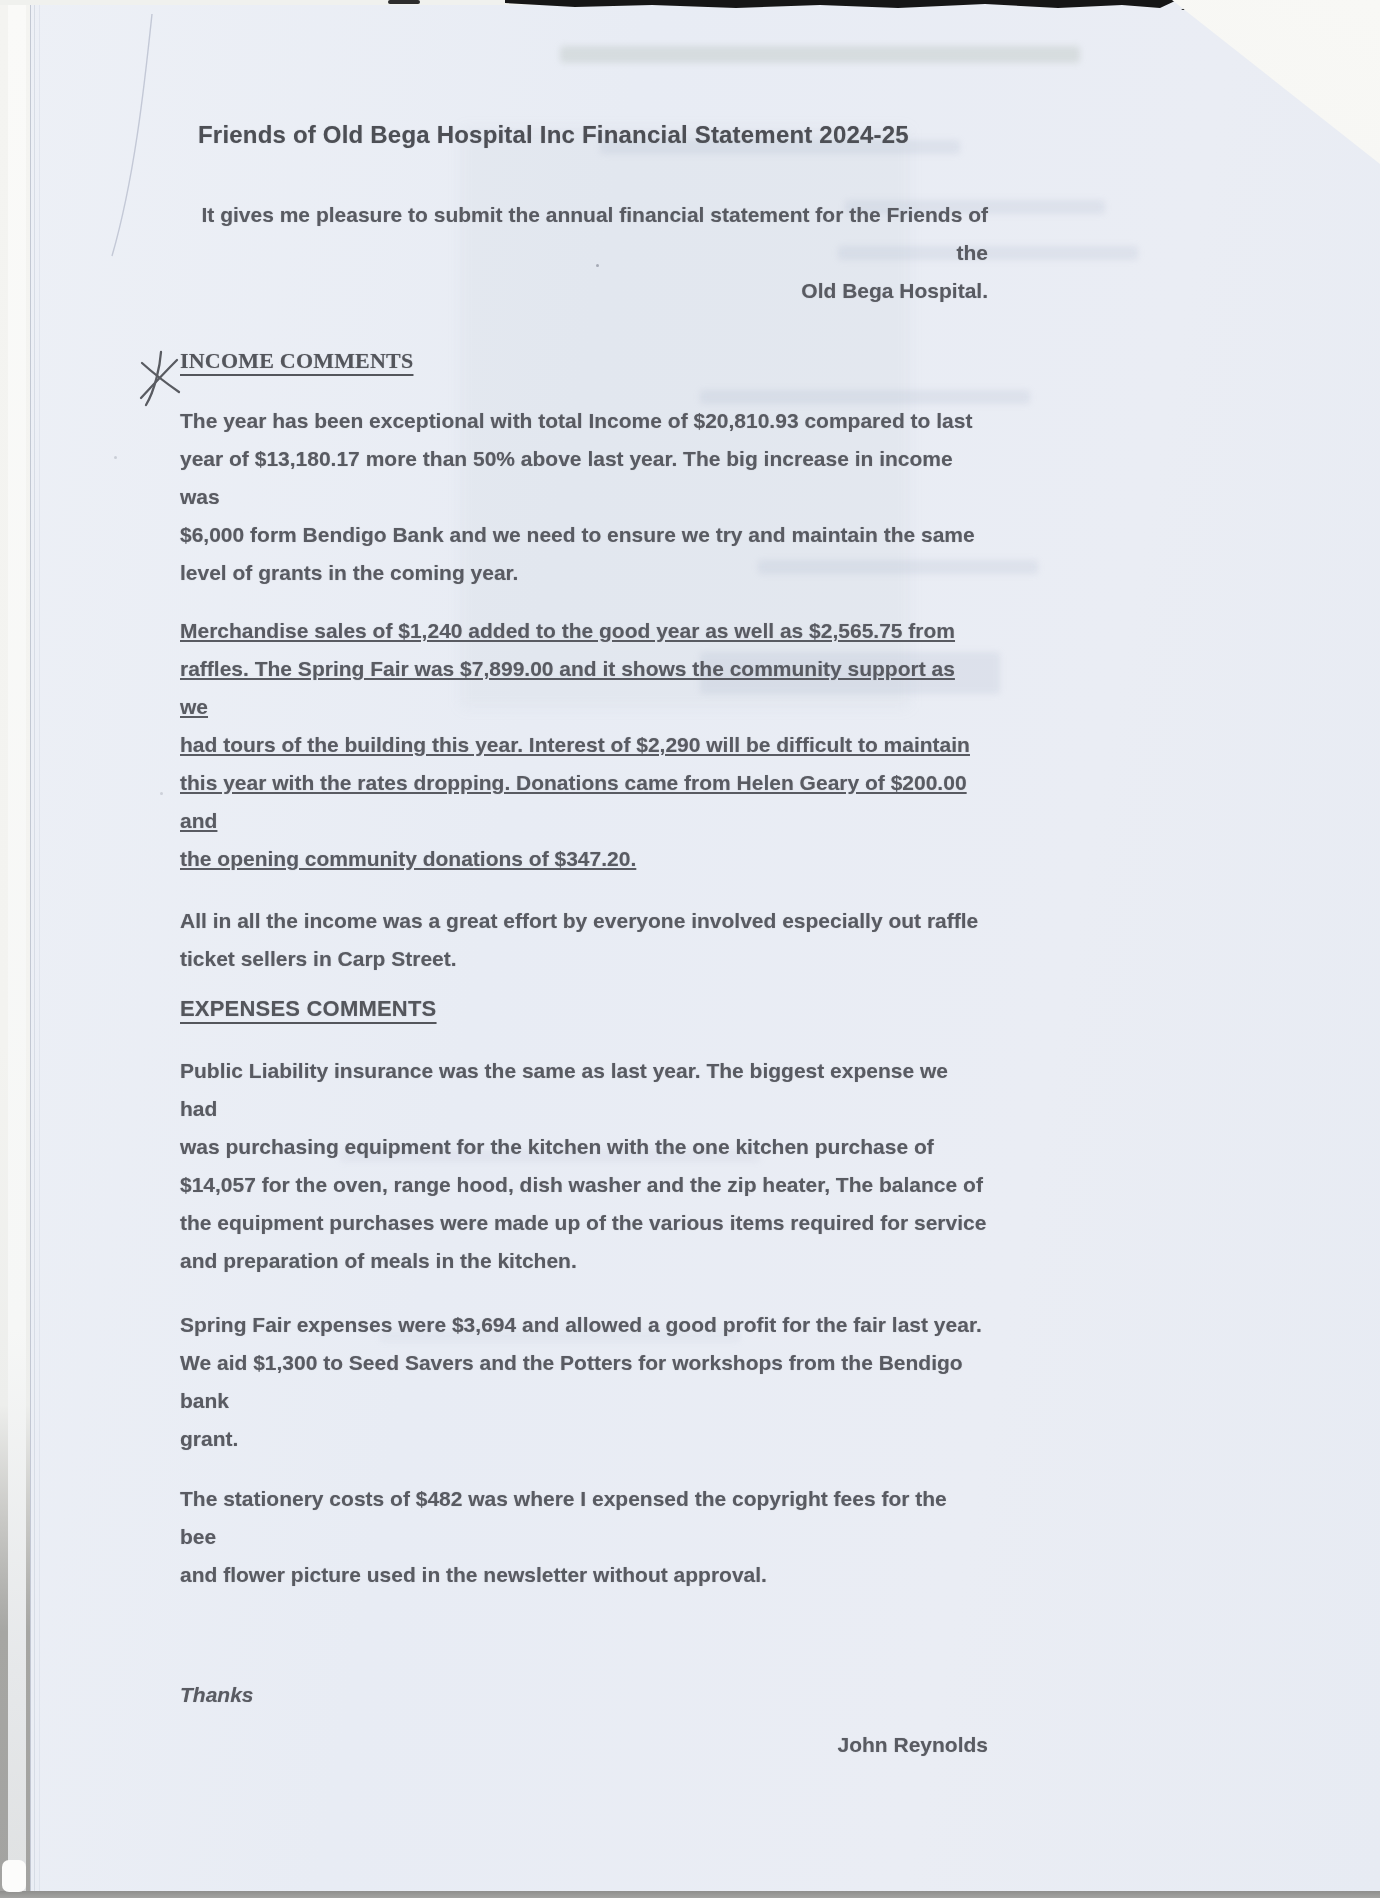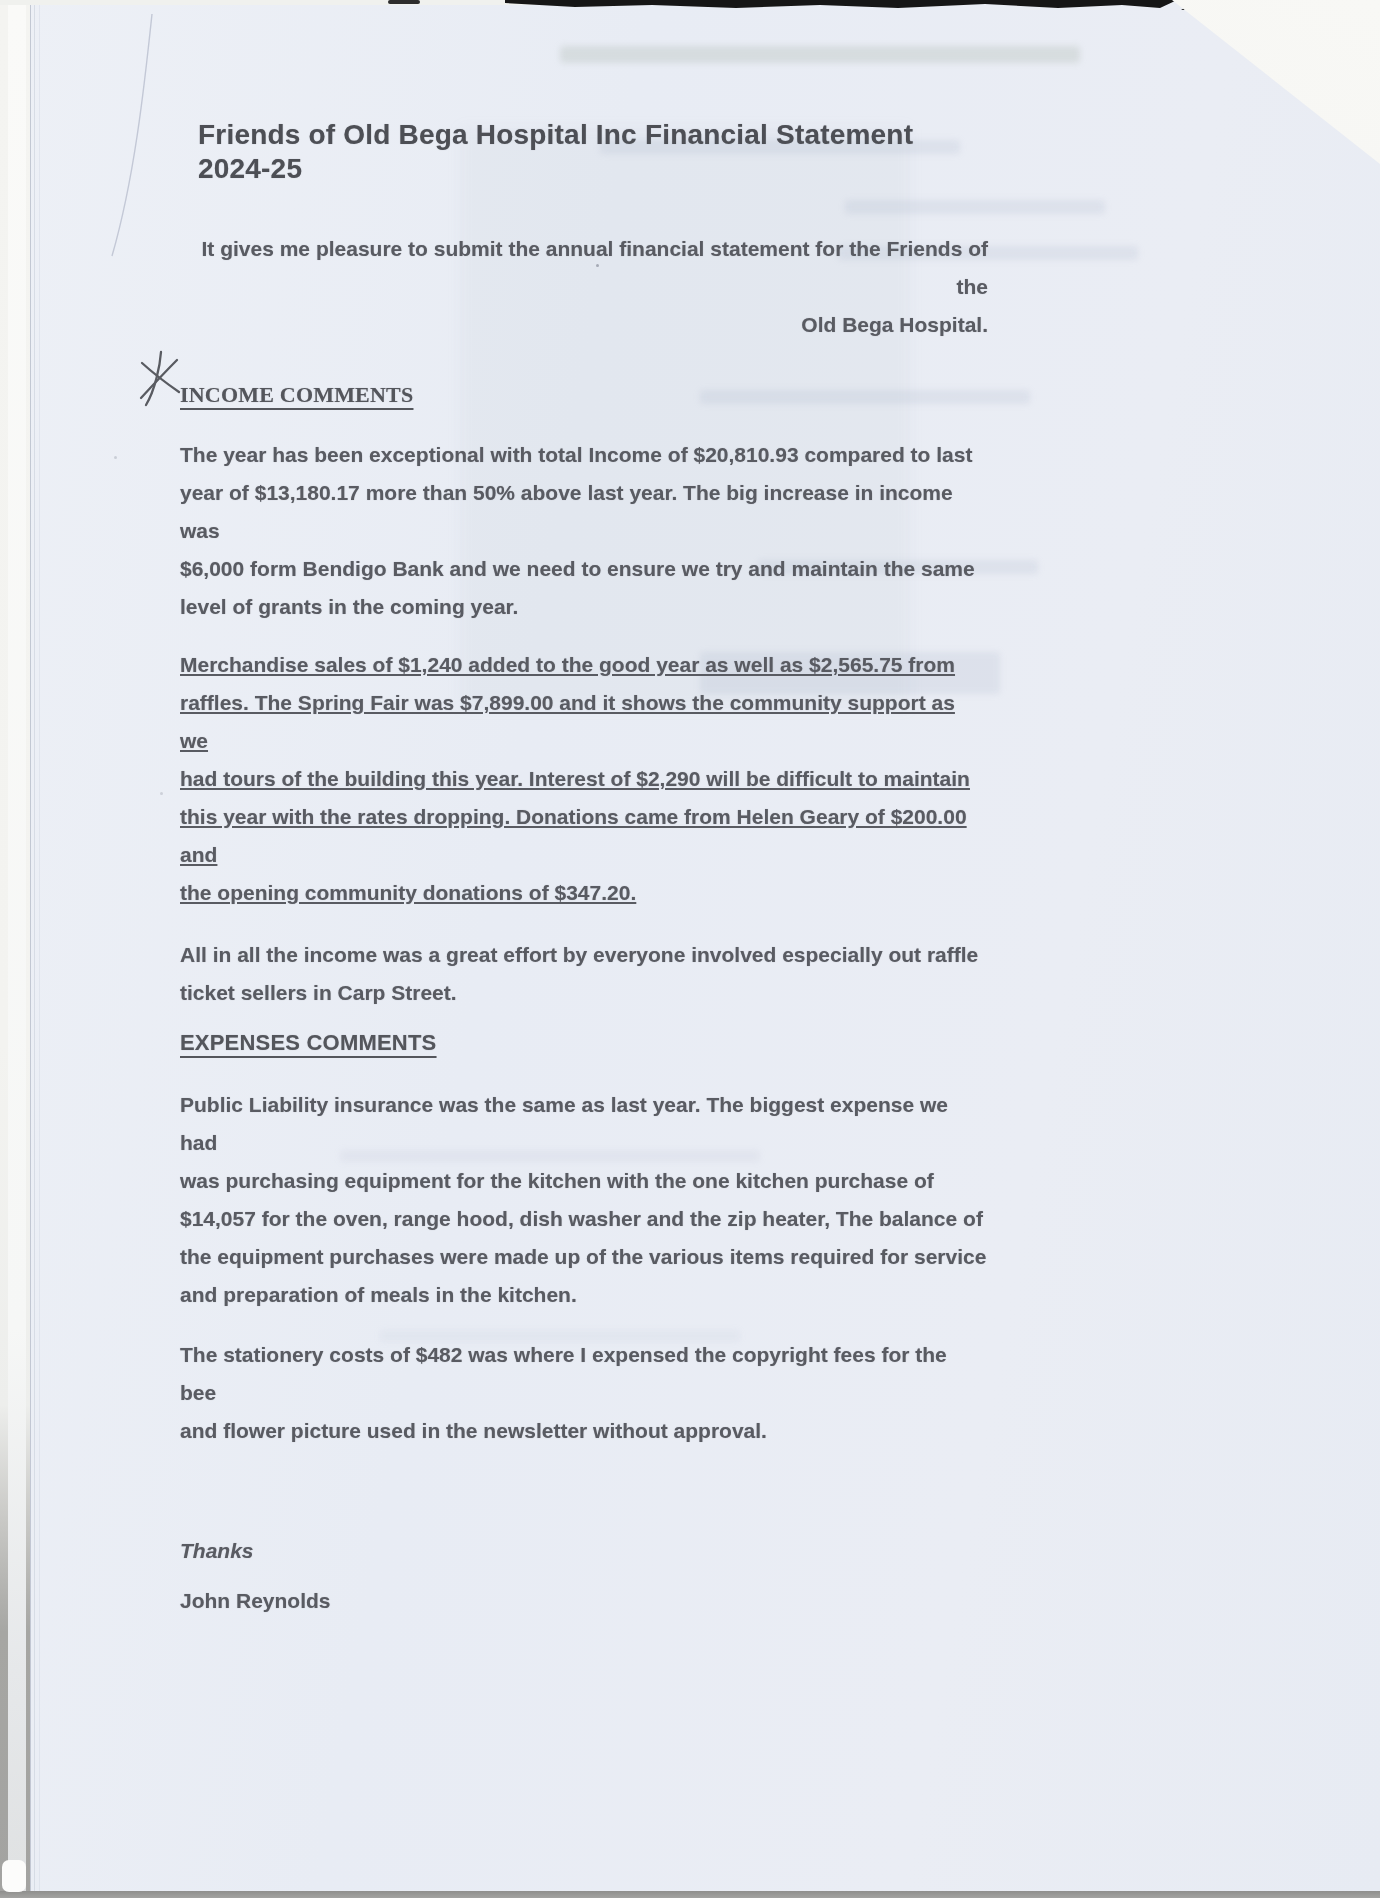--- a/index.html
+++ b/index.html
@@ -77,21 +77,21 @@
     position: absolute;
     left: 180px; top: 118px; width: 808px;
     color: #595b62;
     font-size: 21px;
     font-weight: 700;
     line-height: 38px;
     text-shadow: 0 0 1px rgba(90,92,100,0.40);
   }
   .doc-title {
     margin: 0 0 0 18px;
-    font-size: 28px;
+    font-size: 24px;
     line-height: 34px;
     color: #4d4f55;
     letter-spacing: 0.2px;
   }
   .doc-para { margin: 0; white-space: pre-line; }
   .p-intro    { margin-top: 44px; text-align: right; }
   .p-income1  { margin-top: 26px; }
   .p-income2  { margin-top: 20px; text-decoration: underline; }
   .p-income3  { margin-top: 24px; }
   .p-exp1     { margin-top: 28px; }
@@ -100,21 +100,21 @@
   .doc-heading {
     margin: 0; font-size: 22px; line-height: 30px;
     color: #54565c; letter-spacing: 0.2px;
     text-decoration: underline;
     text-decoration-thickness: 2px;
     text-underline-offset: 6px;
   }
   .h-income   { margin-top: 36px; font-family: Liberation Serif, serif; }
   .h-expenses { margin-top: 16px; }
   .p-thanks    { margin-top: 82px; white-space: pre-line; font-style: italic; }
-  .p-signature { margin-top: 12px; white-space: pre-line; }
+  .p-signature { margin-top: 12px; white-space: pre-line; text-align: right; }
 
   .margin-mark {
     position: absolute; left: 139px; top: 350px;
     width: 44px; height: 58px;
   }
 </style>
 </head>
 <body>
 
 <div class="scan-artifact scanner-left-strip"></div>
@@ -176,18 +176,21 @@
   <p class="doc-para p-income3">All in all the income was a great effort by everyone involved especially out raffle
 ticket sellers in Carp Street.</p>
 
   <h2 class="doc-heading h-expenses">EXPENSES COMMENTS</h2>
 
   <p class="doc-para p-exp1">Public Liability insurance was the same as last year. The biggest expense we had
 was purchasing equipment for the kitchen with the one kitchen purchase of
 $14,057 for the oven, range hood, dish washer and the zip heater, The balance of
 the equipment purchases were made up of the various items required for service
 and preparation of meals in the kitchen.</p>
+  <p class="doc-para p-exp2">Spring Fair expenses were $3,694 and allowed a good profit for the fair last year.
+We aid $1,300 to Seed Savers and the Potters for workshops from the Bendigo bank
+grant.</p>
   <p class="doc-para p-exp3">The stationery costs of $482 was where I expensed the copyright fees for the bee
 and flower picture used in the newsletter without approval.</p>
 
   <p class="doc-para p-thanks">Thanks</p>
   <p class="doc-para p-signature">John Reynolds</p>
 </div>
 
 </body></html>

